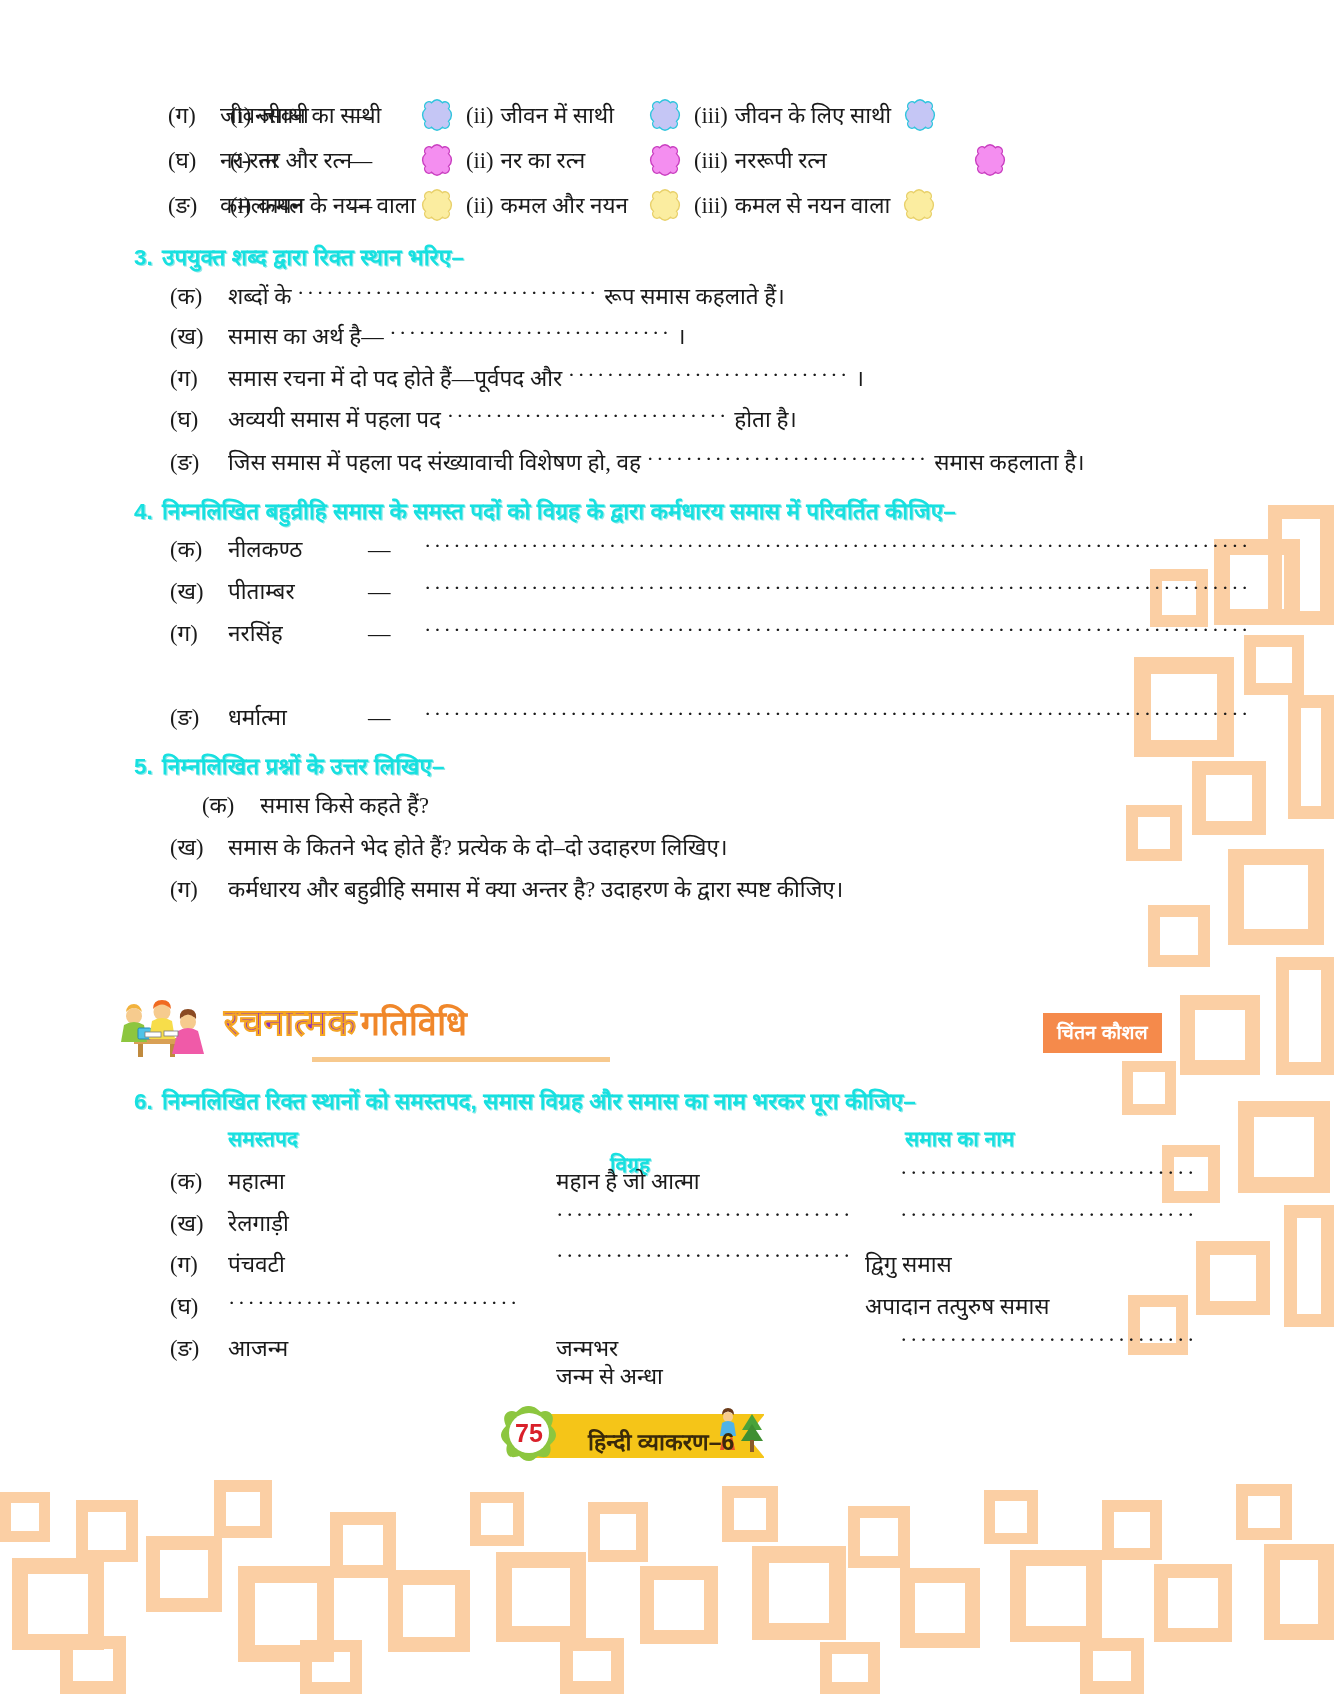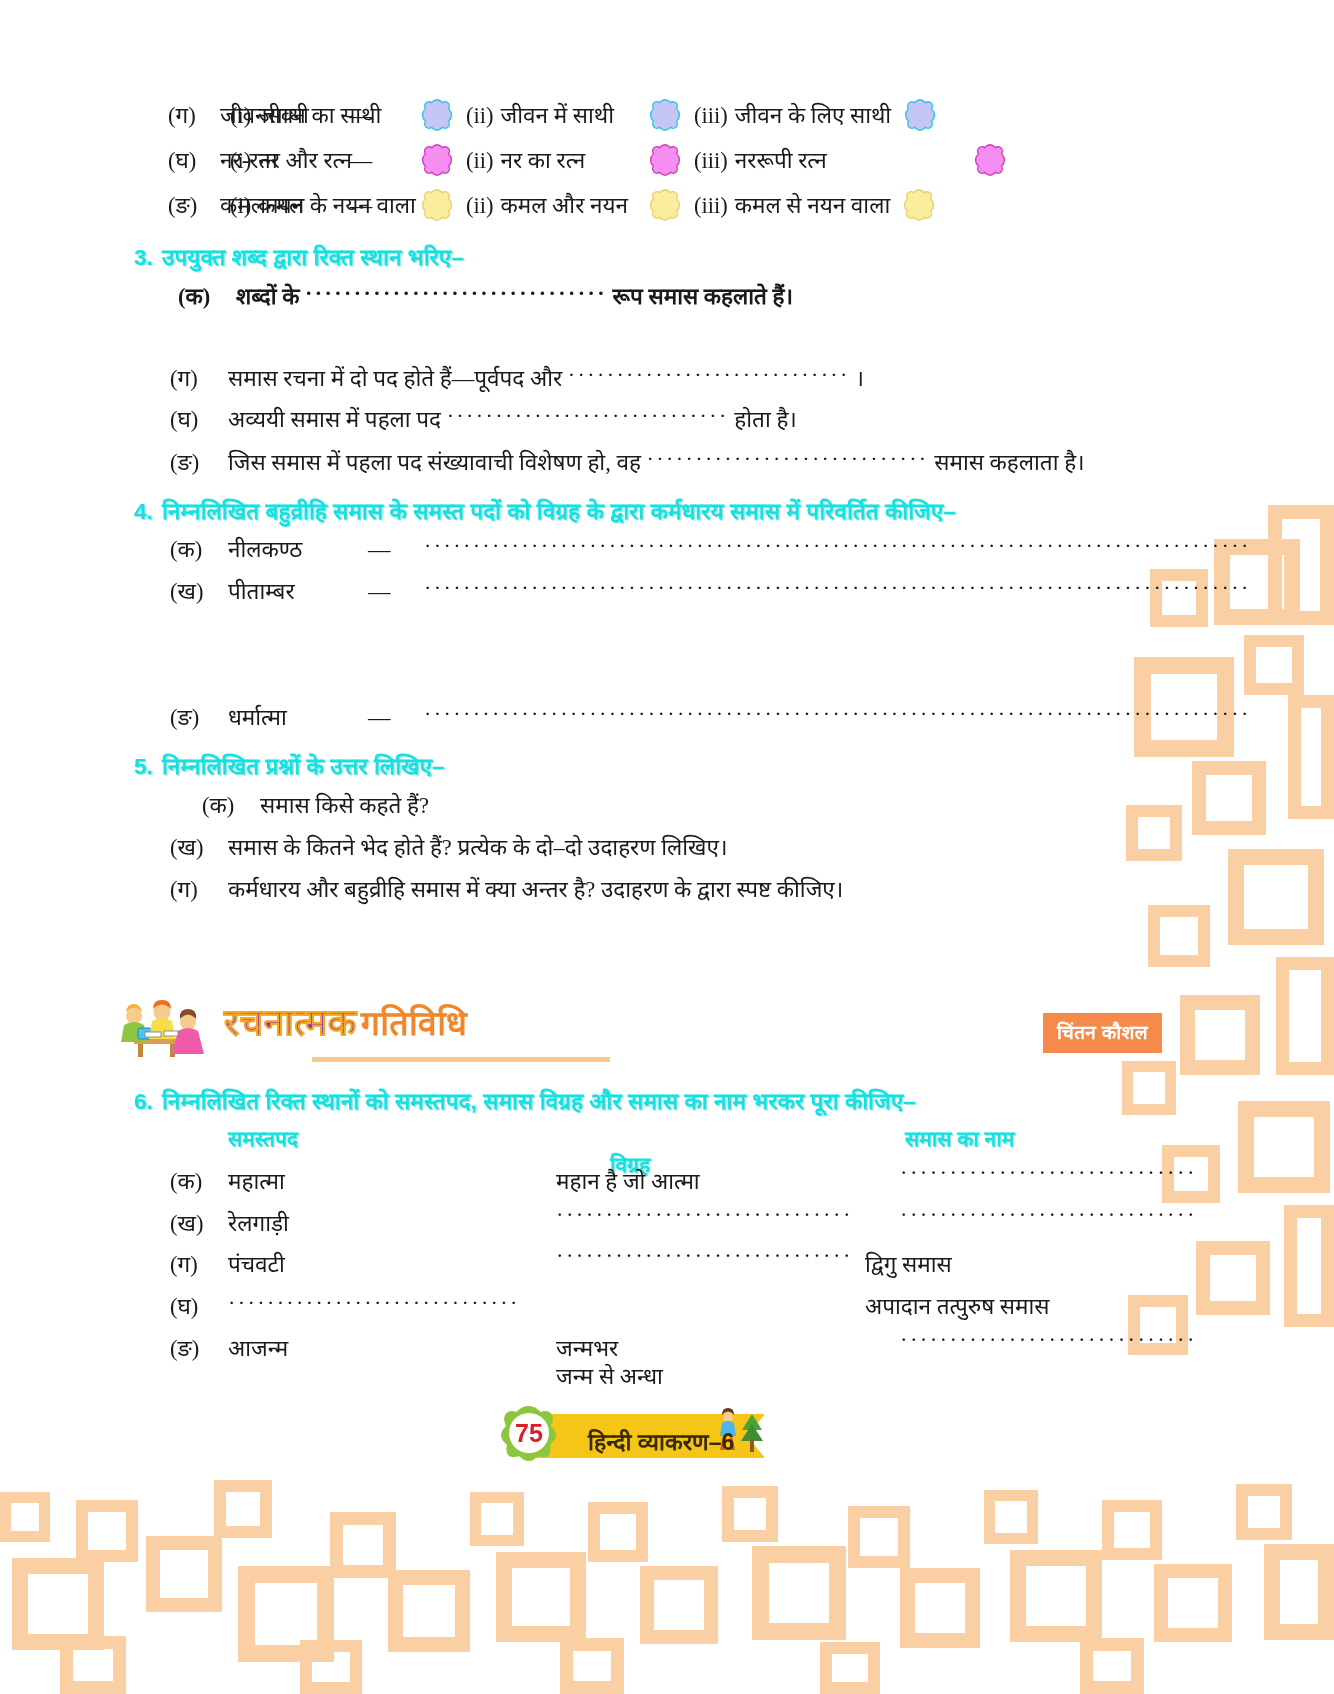--- a/index.html
+++ b/index.html
@@ -274,24 +274,29 @@
       <span class="flower"><svg viewBox="0 0 40 40">
             <path d="M20 2 c3 0 5 2 6.5 3.5 C28 4 31 4 33 6 c2 2 2 5 0.5 6.5 C35 14 37 16 37 20 c0 4-2 6-3.5 7.5 C35 29 35 32 33 34 c-2 2-5 2-6.5 0.5 C25 36 23 38 20 38 c-3 0-5-2-6.5-3.5 C12 36 9 36 7 34 c-2-2-2-5-0.5-6.5 C5 26 3 24 3 20 c0-4 2-6 3.5-7.5 C5 11 5 8 7 6 c2-2 5-2 6.5-0.5 C15 4 17 2 20 2 z" fill="#fbeda0" stroke="#e8d06a" stroke-width="1.6"></path>
           </svg></span>
     </div>
   </div>
 
   <div class="sec-head" style="left:134px; top:241px;">
     <span class="sec-num">3.</span><span>उपयुक्त शब्द द्वारा रिक्त स्थान भरिए–</span>
   </div>
 
-  <div class="qrow" style="left:178px; top:280px;font-weight:bold;">
+  <div class="qrow" style="left:170px; top:280px;">
     <span class="qlbl">(क)</span><span>शब्दों के</span>
     <span class="dots">·······························</span>
     <span>रूप समास कहलाते हैं।</span>
+  </div>
+  <div class="qrow" style="left:170px; top:320px;">
+    <span class="qlbl">(ख)</span><span>समास का अर्थ है—</span>
+    <span class="dots">·····························</span>
+    <span>।</span>
   </div>
   <div class="qrow" style="left:170px; top:362px;">
     <span class="qlbl">(ग)</span><span>समास रचना में दो पद होते हैं—पूर्वपद और</span>
     <span class="dots">·····························</span>
     <span>।</span>
   </div>
   <div class="qrow" style="left:170px; top:403px;">
     <span class="qlbl">(घ)</span><span>अव्ययी समास में पहला पद</span>
     <span class="dots">·····························</span>
     <span>होता है।</span>
@@ -304,20 +309,23 @@
 
   <div class="sec-head" style="left:134px; top:495px;">
     <span class="sec-num">4.</span><span>निम्नलिखित बहुव्रीहि समास के समस्त पदों को विग्रह के द्वारा कर्मधारय समास में परिवर्तित कीजिए–</span>
   </div>
 
   <div class="s4row" style="left:170px; top:533px;">
     <span class="qlbl">(क)</span><span class="s4word">नीलकण्ठ</span><span class="s4dash">—</span><span class="dots">·····················································································</span>
   </div>
   <div class="s4row" style="left:170px; top:575px;">
     <span class="qlbl">(ख)</span><span class="s4word">पीताम्बर</span><span class="s4dash">—</span><span class="dots">·····················································································</span>
+  </div>
+  <div class="s4row" style="left:170px; top:617px;">
+    <span class="qlbl">(ग)</span><span class="s4word">नरसिंह</span><span class="s4dash">—</span><span class="dots">·····················································································</span>
   </div>
   <div class="s4row" style="left:170px; top:701px;">
     <span class="qlbl">(ङ)</span><span class="s4word">धर्मात्मा</span><span class="s4dash">—</span><span class="dots">·····················································································</span>
   </div>
 
   <div class="sec-head" style="left:134px; top:750px;">
     <span class="sec-num">5.</span><span>निम्नलिखित प्रश्नों के उत्तर लिखिए–</span>
   </div>
 
   <div class="qrow" style="left:170px; top:789px;margin-left:32px;">

